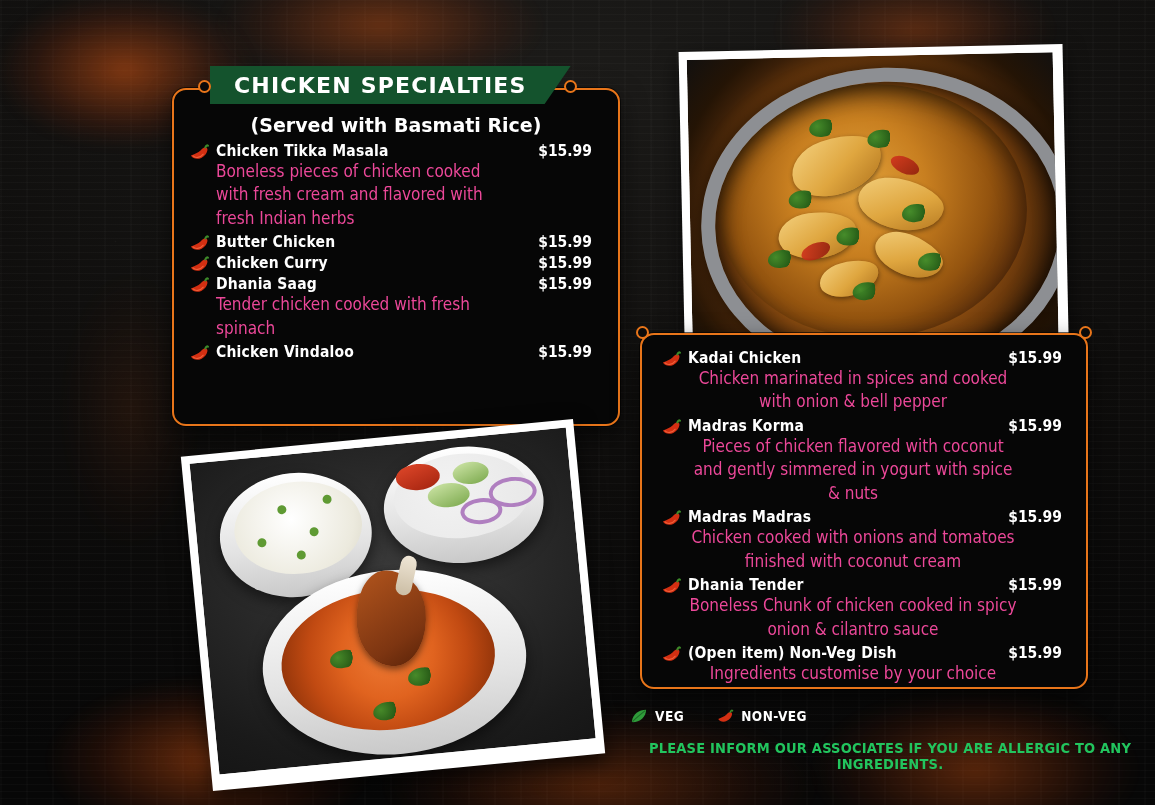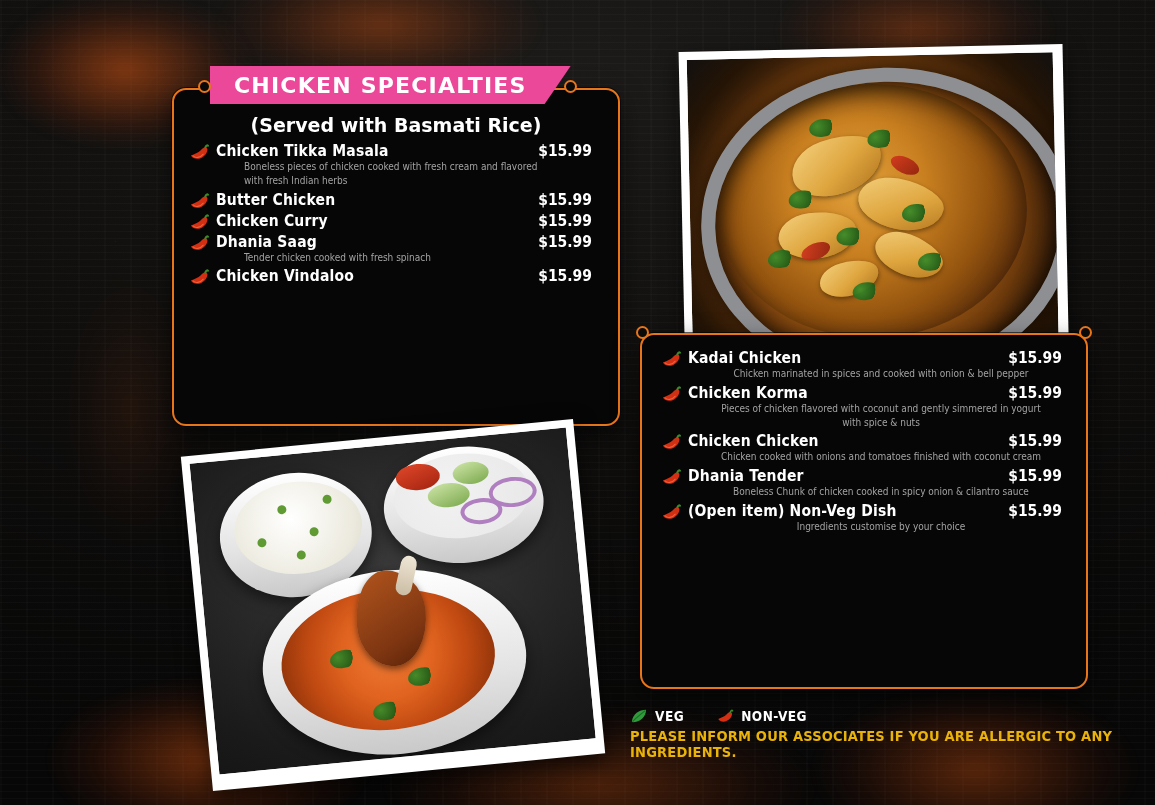--- a/index.html
+++ b/index.html
@@ -53,21 +53,21 @@
   
   .dot{
     position:absolute;width:9px;height:9px;border-radius:50%;
     background:#0a0a0a;border:2px solid #e8751a;
   }
 
   
   #left-card{left:172px;top:88px;width:444px;height:334px;}
   .ribbon{
     position:absolute;left:36px;top:-24px;height:38px;
-    background:#ec4899;
+    background:#14532d;
     display:flex;align-items:center;
     padding:0 44px 0 24px;
     clip-path:polygon(0 0,100% 0,calc(100% - 26px) 100%,0 100%);
     box-shadow:0 3px 8px rgba(0,0,0,.5);
   }
   .ribbon-title{
     color:#fff;font-weight:bold;font-size:22px;letter-spacing:1.2px;
     font-family:"DejaVu Sans", sans-serif;
   }
   .ribbon-dot-l{position:absolute;left:24px;top:-10px;}
@@ -86,24 +86,23 @@
     color:#fff;font-weight:bold;font-size:15.5px;letter-spacing:.2px;
     font-family:"DejaVu Sans Condensed","DejaVu Sans", sans-serif;
     flex:0 1 auto;
   }
   .item-price{
     margin-left:auto;color:#fff;font-weight:bold;font-size:15.5px;
     font-family:"DejaVu Sans Condensed","DejaVu Sans", sans-serif;
     padding-left:10px;white-space:nowrap;
   }
   .item-desc{
-    color:#a3a3a3;font-size:10px;line-height:1.38;
+    color:#ec4899;font-size:17px;line-height:1.38;
     font-family:"DejaVu Sans Condensed","DejaVu Sans", sans-serif;
     max-width:300px;
-    margin-left:28px;
   }
   .chili{
     position:absolute;left:0;top:1px;width:22px;height:18px;
   }
 
   
   #right-card{left:640px;top:333px;width:444px;height:352px;}
   #right-card .items{padding:14px 24px 0 18px;}
   #right-card .item-desc{max-width:330px;text-align:center;}
 
@@ -180,29 +179,29 @@
     background:linear-gradient(150deg,#b2551d,#7d3511 70%,#582208);
     box-shadow:0 3px 7px rgba(0,0,0,.5);
   }
   .bone{
     position:absolute;width:16px;height:40px;border-radius:8px;
     background:linear-gradient(180deg,#efe6d6,#cbbda4);
     transform:rotate(18deg);
   }
 
   
-  #legend{position:absolute;left:630px;top:708px;width:520px;}
+  #legend{position:absolute;left:630px;top:708px;width:520px;text-align:center;}
   .legend-row{display:flex;align-items:center;gap:8px;}
   .legend-item{display:flex;align-items:center;gap:7px;margin-right:24px;}
   .legend-label{
     color:#ffffff;font-weight:bold;font-size:13.5px;letter-spacing:.5px;
     font-family:"DejaVu Sans Condensed","DejaVu Sans", sans-serif;
   }
   .allergy{
-    margin-top:4px;color:#eab308;font-weight:bold;font-size:14.5px;letter-spacing:.2px;
+    margin-top:16px;color:#22c55e;font-weight:bold;font-size:14.5px;letter-spacing:.2px;
     font-family:"DejaVu Sans Condensed","DejaVu Sans", sans-serif;
   }
   .leaf{width:18px;height:16px;}
 </style>
 </head>
 <body>
 
 <div class="bg"></div>
 <div class="bg-grain"></div>
 <div class="flame f1"></div>
@@ -333,34 +332,34 @@
       <div class="item-desc">Chicken marinated in spices and cooked with onion &amp; bell pepper</div>
     </div>
 
     <div class="item">
       <svg class="chili" viewBox="0 0 24 20">
         <path d="M3 14 C6 19 14 19 19 13 C22 9 22 6 20 5 C18 4 16 6 14 8 C11 11 7 12 3 14 Z" fill="#d32f12"></path>
         <path d="M5 14 C8 17 13 17 17 12" fill="none" stroke="#f0603a" stroke-width="1.2"></path>
         <path d="M19 5 C20 3 21 2 22 3" fill="none" stroke="#3c8a2a" stroke-width="2.2" stroke-linecap="round"></path>
       </svg>
       <div class="item-head">
-        <span class="item-name">Chicken Korma</span>
+        <span class="item-name">Madras Korma</span>
         <span class="item-price">$15.99</span>
       </div>
       <div class="item-desc">Pieces of chicken flavored with coconut and gently simmered in yogurt with spice &amp; nuts</div>
     </div>
 
     <div class="item">
       <svg class="chili" viewBox="0 0 24 20">
         <path d="M3 14 C6 19 14 19 19 13 C22 9 22 6 20 5 C18 4 16 6 14 8 C11 11 7 12 3 14 Z" fill="#d32f12"></path>
         <path d="M5 14 C8 17 13 17 17 12" fill="none" stroke="#f0603a" stroke-width="1.2"></path>
         <path d="M19 5 C20 3 21 2 22 3" fill="none" stroke="#3c8a2a" stroke-width="2.2" stroke-linecap="round"></path>
       </svg>
       <div class="item-head">
-        <span class="item-name">Chicken Chicken</span>
+        <span class="item-name">Madras Madras</span>
         <span class="item-price">$15.99</span>
       </div>
       <div class="item-desc">Chicken cooked with onions and tomatoes finished with coconut cream</div>
     </div>
 
     <div class="item">
       <svg class="chili" viewBox="0 0 24 20">
         <path d="M3 14 C6 19 14 19 19 13 C22 9 22 6 20 5 C18 4 16 6 14 8 C11 11 7 12 3 14 Z" fill="#d32f12"></path>
         <path d="M5 14 C8 17 13 17 17 12" fill="none" stroke="#f0603a" stroke-width="1.2"></path>
         <path d="M19 5 C20 3 21 2 22 3" fill="none" stroke="#3c8a2a" stroke-width="2.2" stroke-linecap="round"></path>

